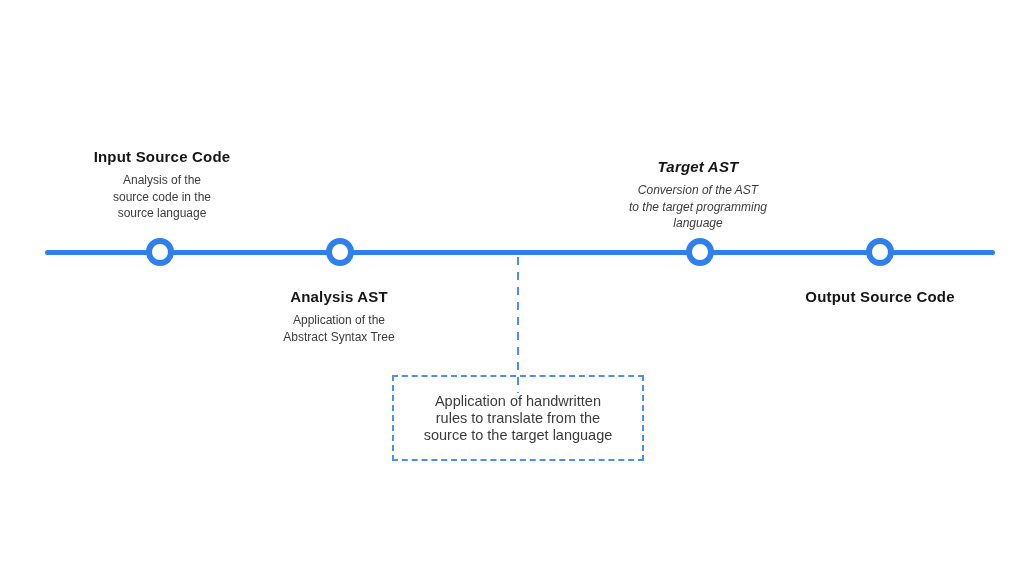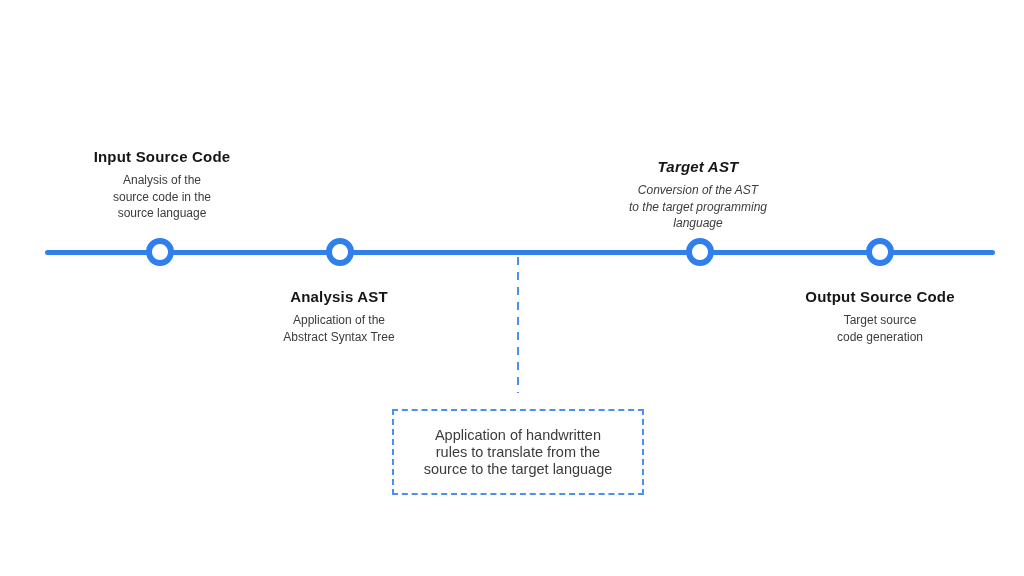--- a/index.html
+++ b/index.html
@@ -71,21 +71,21 @@
     height: 136px;
     background: repeating-linear-gradient(
       to bottom,
       var(--blue-dash) 0px, var(--blue-dash) 8px,
       transparent 8px, transparent 15px
     );
   }
   .annotation-box {
     position: absolute;
     left: 392px;
-    top: 409px;
+    top: 375px;
     width: 252px;
     height: 86px;
     border: 2px dashed var(--blue-dash);
     display: flex;
     align-items: center;
     justify-content: center;
     text-align: center;
   }
   .annotation-box .annotation-text {
     font-size: 14.5px;
@@ -121,22 +121,20 @@
 
   <div class="label label-3">
     <div class="title">Target AST</div>
     <div class="desc">Conversion of the AST
 to the target programming
 language</div>
   </div>
 
   <div class="label label-4">
     <div class="title">Output Source Code</div>
-    <div class="desc">Target source
-code generation</div>
   </div>
 
   <div class="connector"></div>
 
   <div class="annotation-box">
     <div class="annotation-text">Application of handwritten
 rules to translate from the
 source to the target language</div>
   </div>
 

